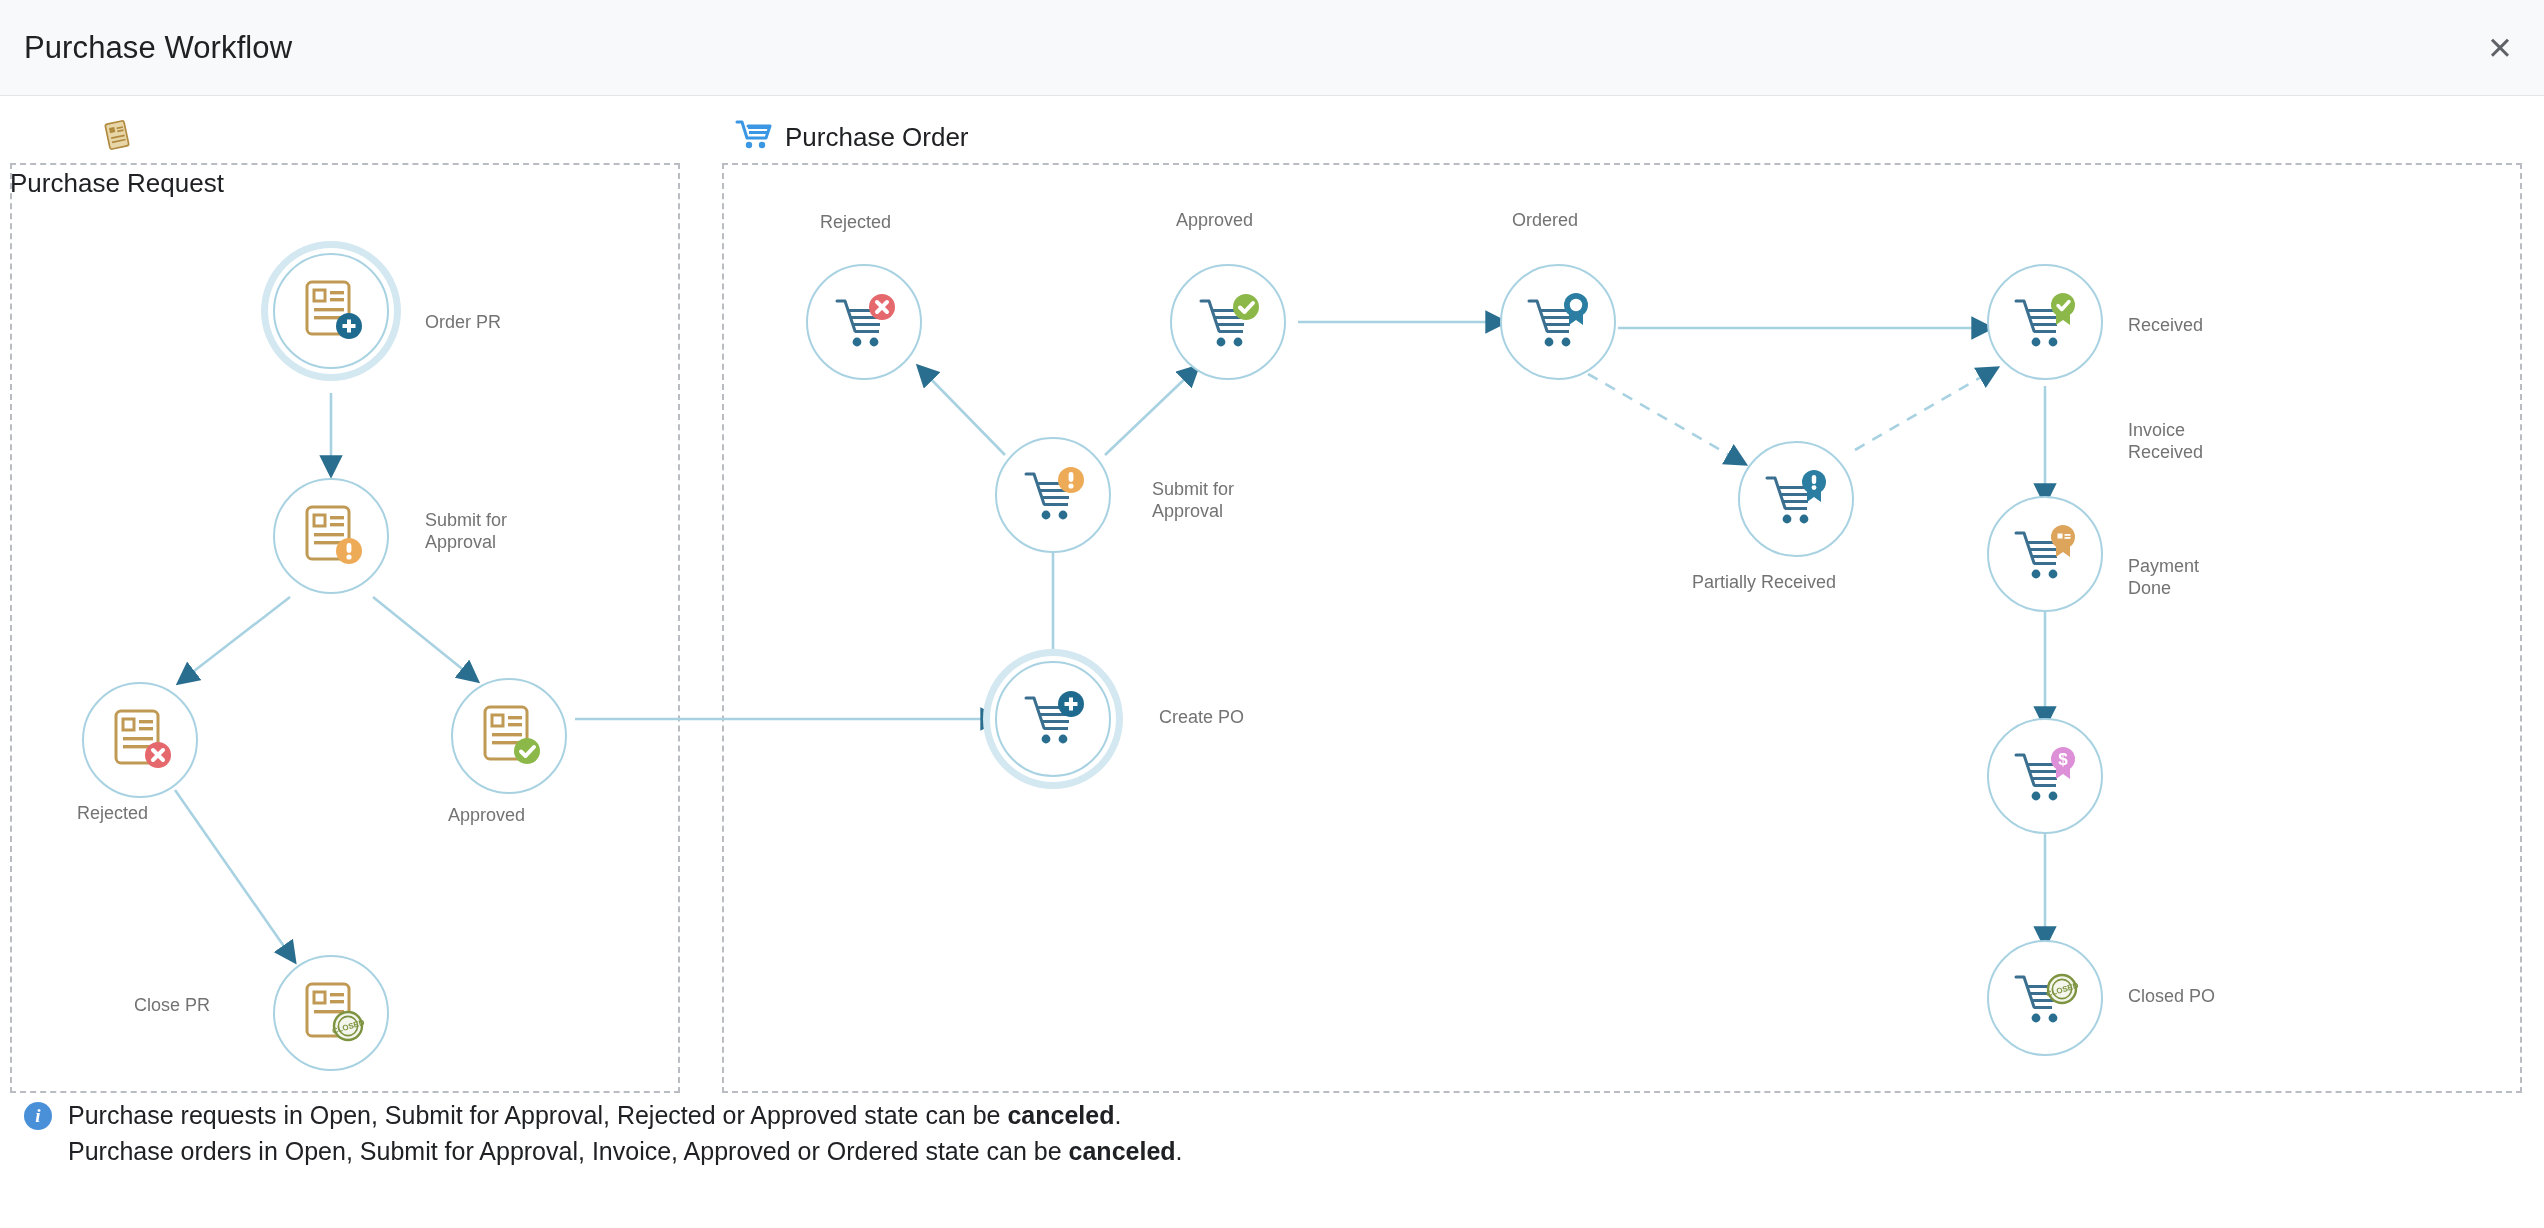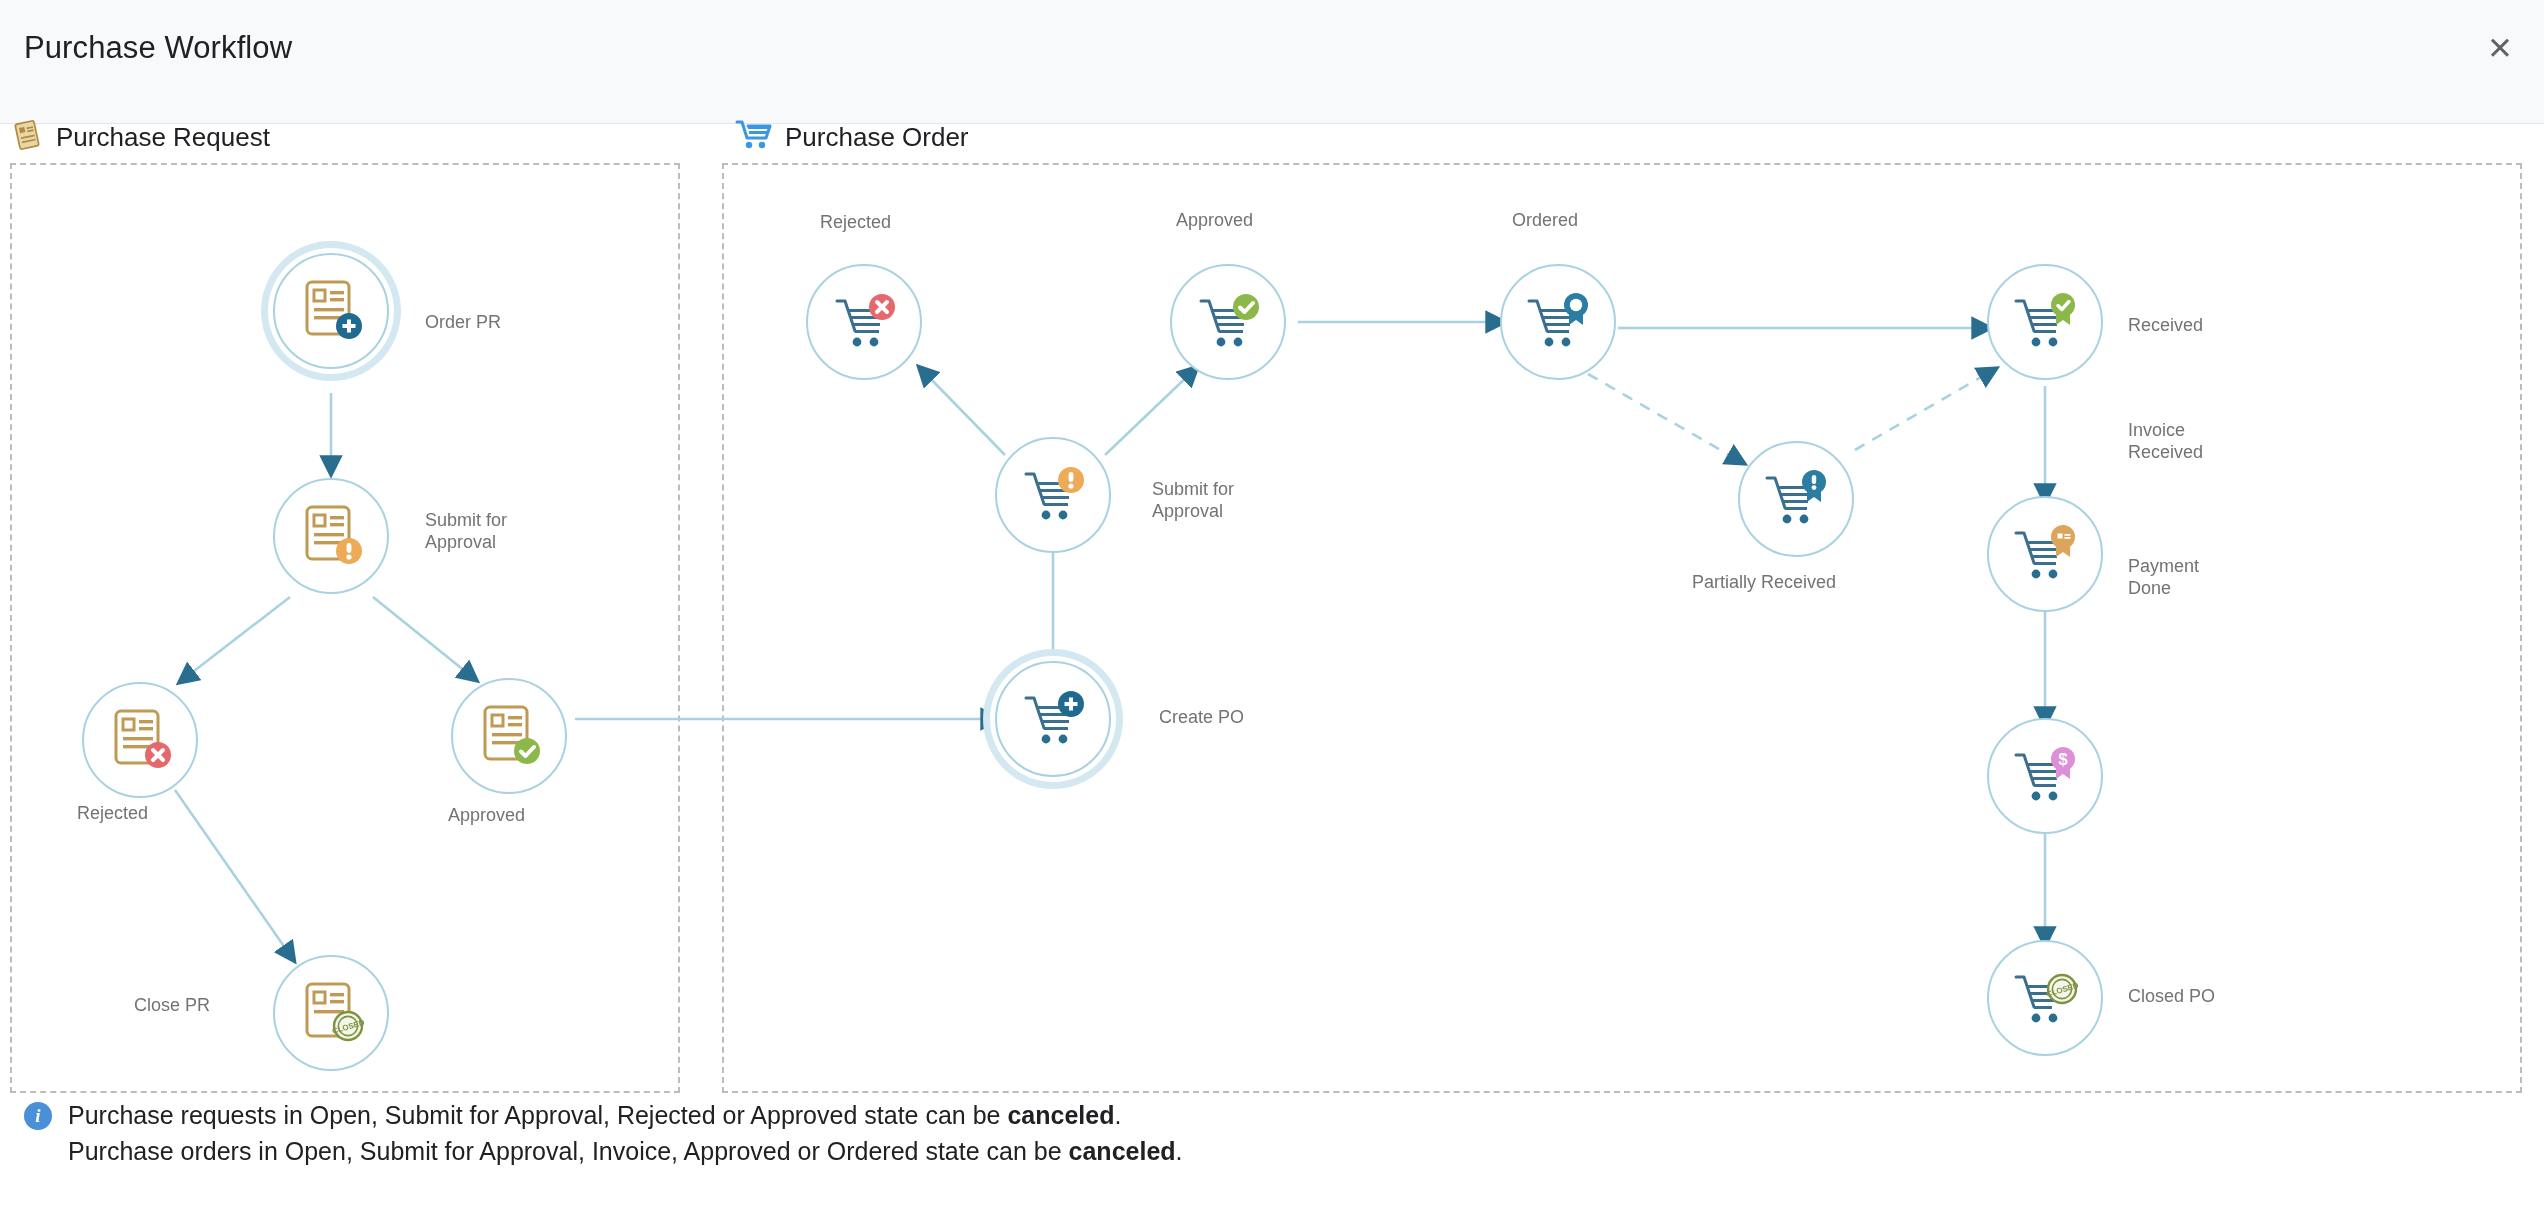--- a/index.html
+++ b/index.html
@@ -5,21 +5,21 @@
   html,body{margin:0;padding:0;}
   body{
     width:2544px;height:1228px;
     background:#ffffff;
     font-family:"Liberation Sans", sans-serif;
     color:#1b1b1b;
     overflow:hidden;
   }
   
   .titlebar{
-    position:absolute;left:0;top:0;width:2544px;height:124px;
+    position:absolute;left:0;top:0;width:2544px;height:96px;
     background:#f8f9fa;
     border-bottom:1px solid #e3e6e8;
     box-sizing:border-box;
   }
   .titlebar .title{
     position:absolute;left:24px;top:30px;
     font-size:31px;font-weight:400;color:#202124;
     letter-spacing:.1px;
   }
   .close-btn{
@@ -74,21 +74,21 @@
   .ftext{margin-left:44px;}
 </style>
 </head>
 <body>
 
 <div class="titlebar">
   <div class="title">Purchase Workflow</div>
   <div class="close-btn">✕</div>
 </div>
 
-<div class="sec-head" style="left:10px;top:118px;">
+<div class="sec-head" style="left:10px;top:118px;flex-direction:column;">
   <span>
     <svg width="34" height="34" viewBox="0 0 32 32">
       <g transform="rotate(-12 16 16)">
         <rect x="7" y="4" width="18" height="24" rx="2" fill="#e8d6a8" stroke="#b08a3e" stroke-width="1.6"></rect>
         <rect x="10" y="8" width="5" height="5" fill="#b08a3e"></rect>
         <rect x="17" y="9" width="6" height="1.6" fill="#b08a3e"></rect>
         <rect x="17" y="12" width="6" height="1.6" fill="#b08a3e"></rect>
         <rect x="10" y="17" width="13" height="1.6" fill="#b08a3e"></rect>
         <rect x="10" y="21" width="13" height="1.6" fill="#b08a3e"></rect>
       </g>

